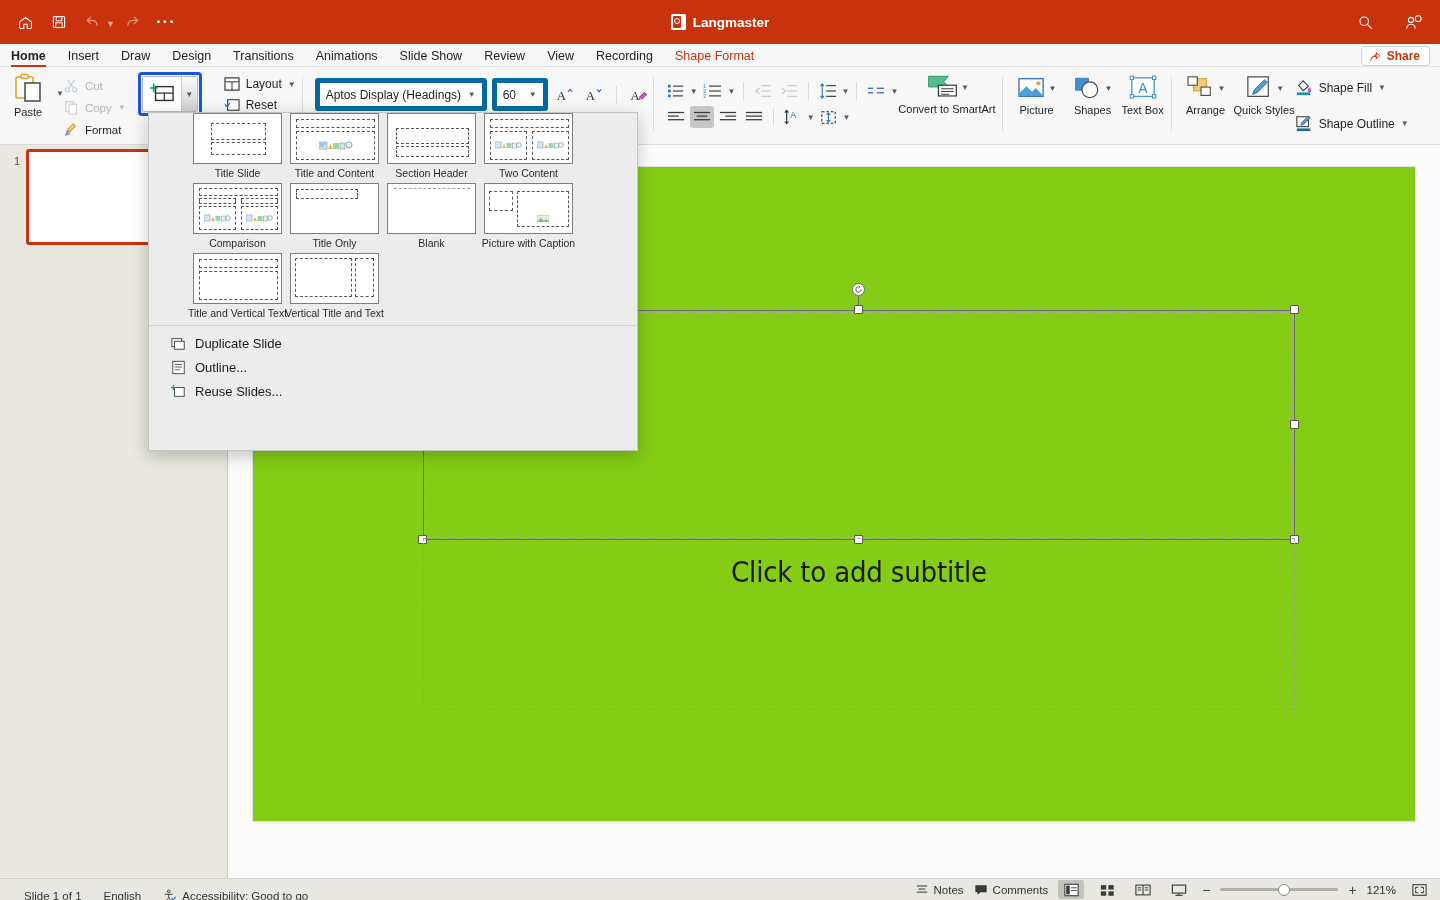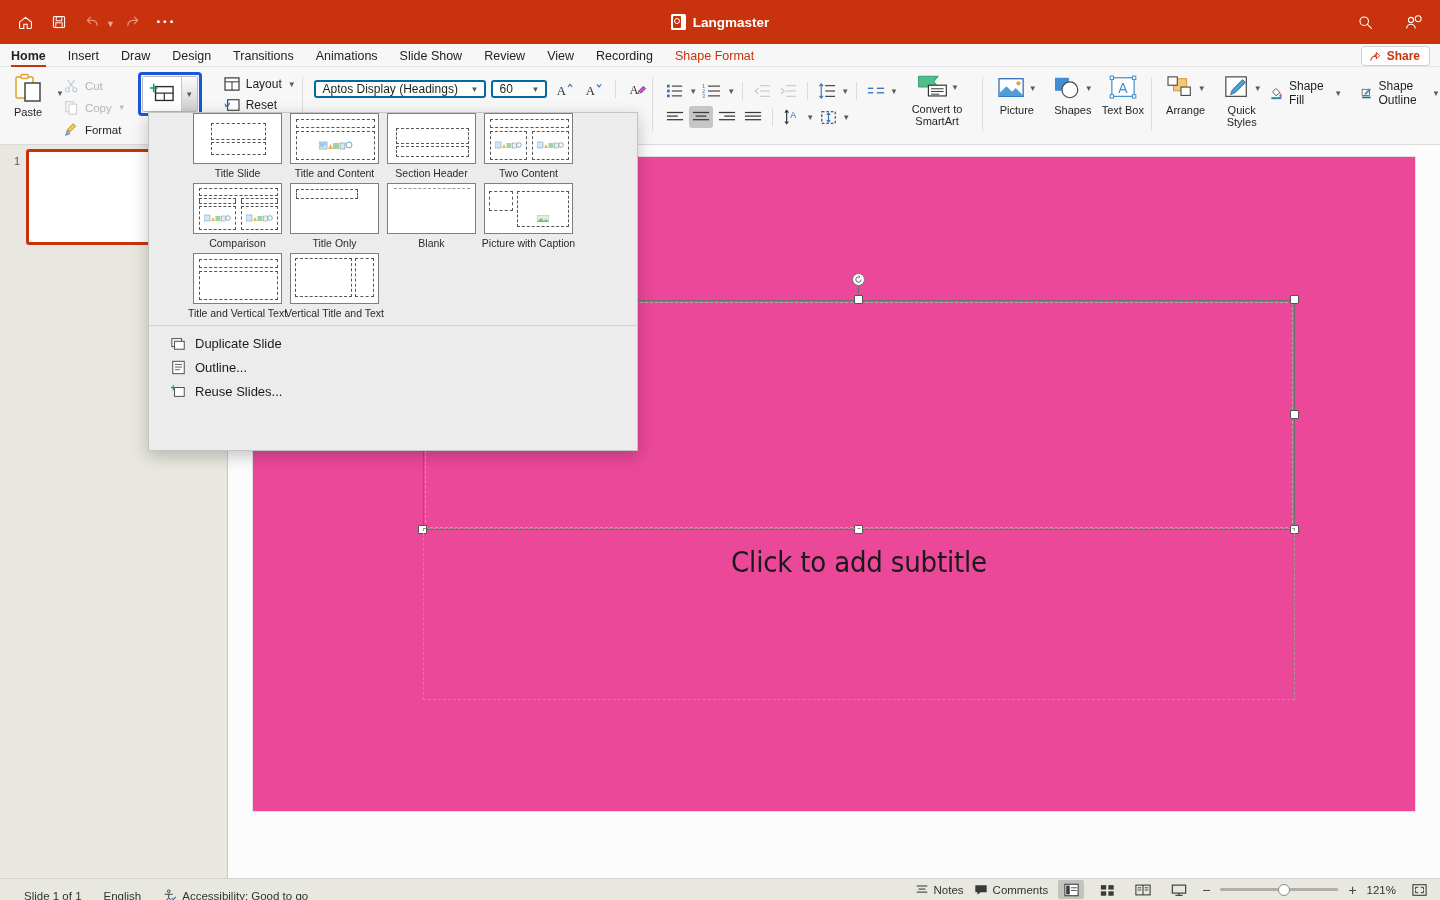--- a/index.html
+++ b/index.html
@@ -111,21 +111,21 @@
 
   .layout-col { padding-top: 10px; padding-left: 8px; display: flex;
                 flex-direction: column; gap: 7px; margin-left: 14px; }
   .layout-item { display: flex; align-items: center; gap: 6px; font-size: 12px;
                  color: #1f1f1f; cursor: default; }
 
   
   .font-group { padding-top: 11px; padding-left: 6px; }
   .font-row { display: flex; align-items: center; gap: 5px; }
   .font-name-box, .font-size-box {
-    height: 18px; border: 2px solid #0369a1; border-radius: 3px; background: #fff;
+    height: 33px; border: 5px solid #0369a1; border-radius: 3px; background: #fff;
     display: flex; align-items: center; justify-content: space-between;
     padding: 0 6px; font-size: 12px; color: #1f1f1f; cursor: default;
   }
   .font-name-box { width: 172px; }
   .font-size-box { width: 56px; }
   .icobtn { width: 24px; height: 22px; display: flex; align-items: center;
             justify-content: center; cursor: default; border-radius: 3px; }
   .icobtn.sel { background: #C6C6C6; }
 
   
@@ -134,21 +134,21 @@
   .vsep { width: 1px; height: 18px; background: #DCDCDC; margin: 0 5px; }
 
   .bigbtn { display: flex; flex-direction: column; align-items: center;
             justify-content: flex-start; padding-top: 8px; cursor: default;
             min-width: 50px; }
   .bigbtn .lbl { font-size: 11px; color: #1f1f1f; margin-top: 3px;
                  text-align: center; line-height: 12px; }
   .bigbtn.wdrop { min-width: 56px; }
   .bigbtn-inner { display: flex; align-items: center; gap: 2px; }
 
-  .shape-col { padding-top: 12px; display: flex; gap: 19px; }
+  .shape-col { padding-top: 12px; display: flex; flex-direction: column; gap: 19px; }
   .shape-item { display: flex; align-items: center; gap: 6px; font-size: 12px;
                 color: #1f1f1f; cursor: default; }
 
   
   .leftpanel {
     position: absolute; left: 0; top: 145px; width: 228px; height: 733px;
     background: #E8E8E0; border-right: 1px solid #C9C9C2;
   }
   .thumb-row { position: absolute; left: 0; top: 4px; display: flex; align-items: flex-start; }
   .thumb-num { width: 26px; text-align: right; padding-right: 6px; font-size: 11px;
@@ -157,22 +157,22 @@
     width: 170px; height: 96px; background: #fff; border: 3px solid #C8330E;
     border-radius: 3px;
   }
 
   
   .canvas-area {
     position: absolute; left: 228px; top: 145px; right: 0; bottom: 22px;
     background: #FCFCFC;
   }
   .slide {
-    position: absolute; left: 25px; top: 12px; width: 1162px; height: 654px;
-    background: #ec4899; box-shadow: 0 0 0 1px #E2E2E2; text-align: right;
+    position: absolute; left: 25px; top: 22px; width: 1162px; height: 654px;
+    background: #84cc16; box-shadow: 0 0 0 1px #E2E2E2; text-align: right;
   }
   .ph-title {
     position: absolute; left: 170px; top: 143px; width: 872px; height: 230px;
     border: 1px solid #6E6E6E;
   }
   .ph-title .dashed-in {
     position: absolute; inset: 1px; border: 1px dashed #AAA;
   }
   .handle {
     position: absolute; width: 9px; height: 9px; background: #fff;

